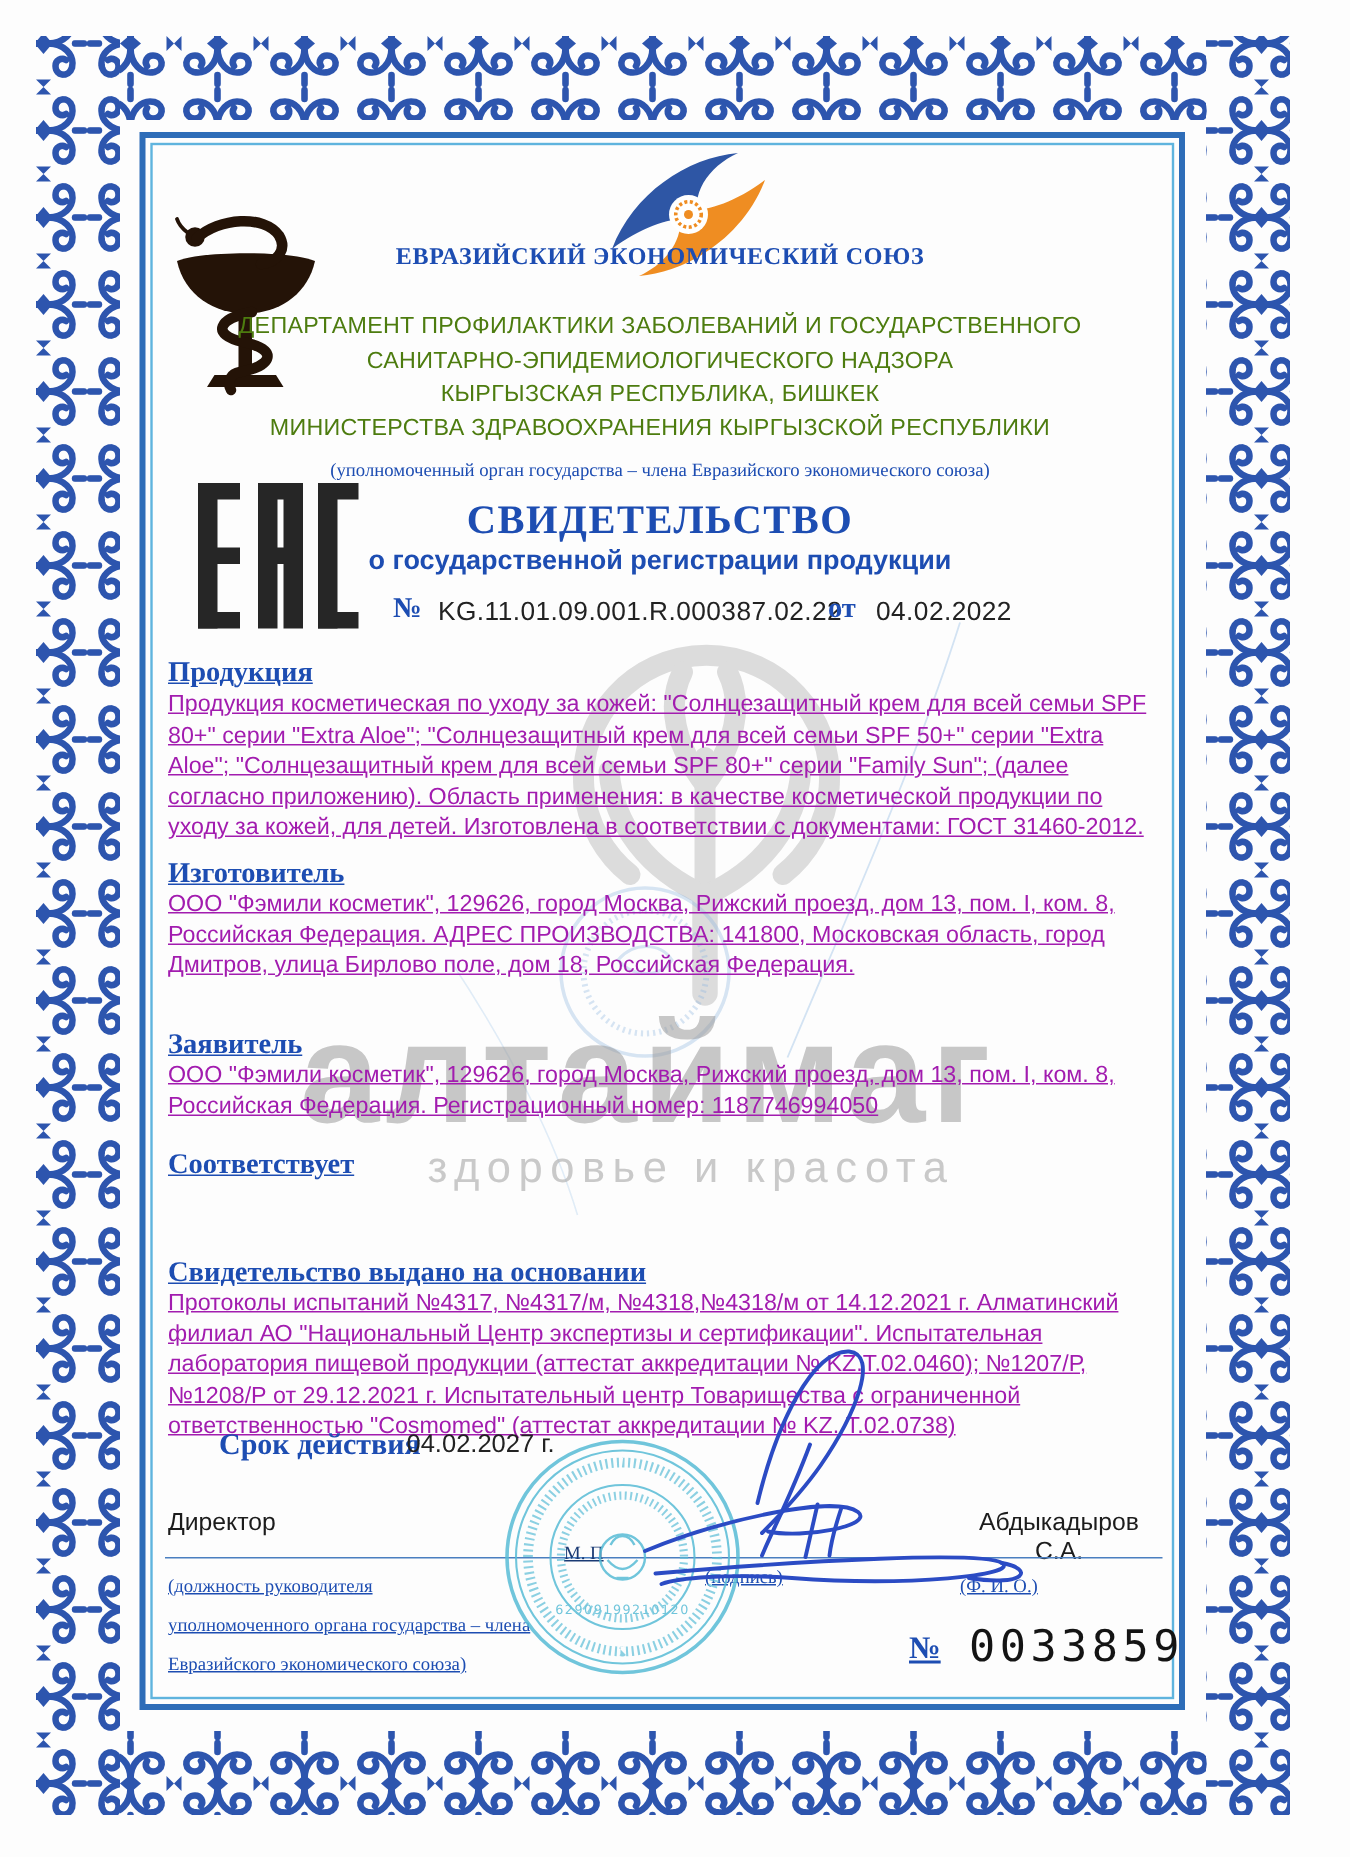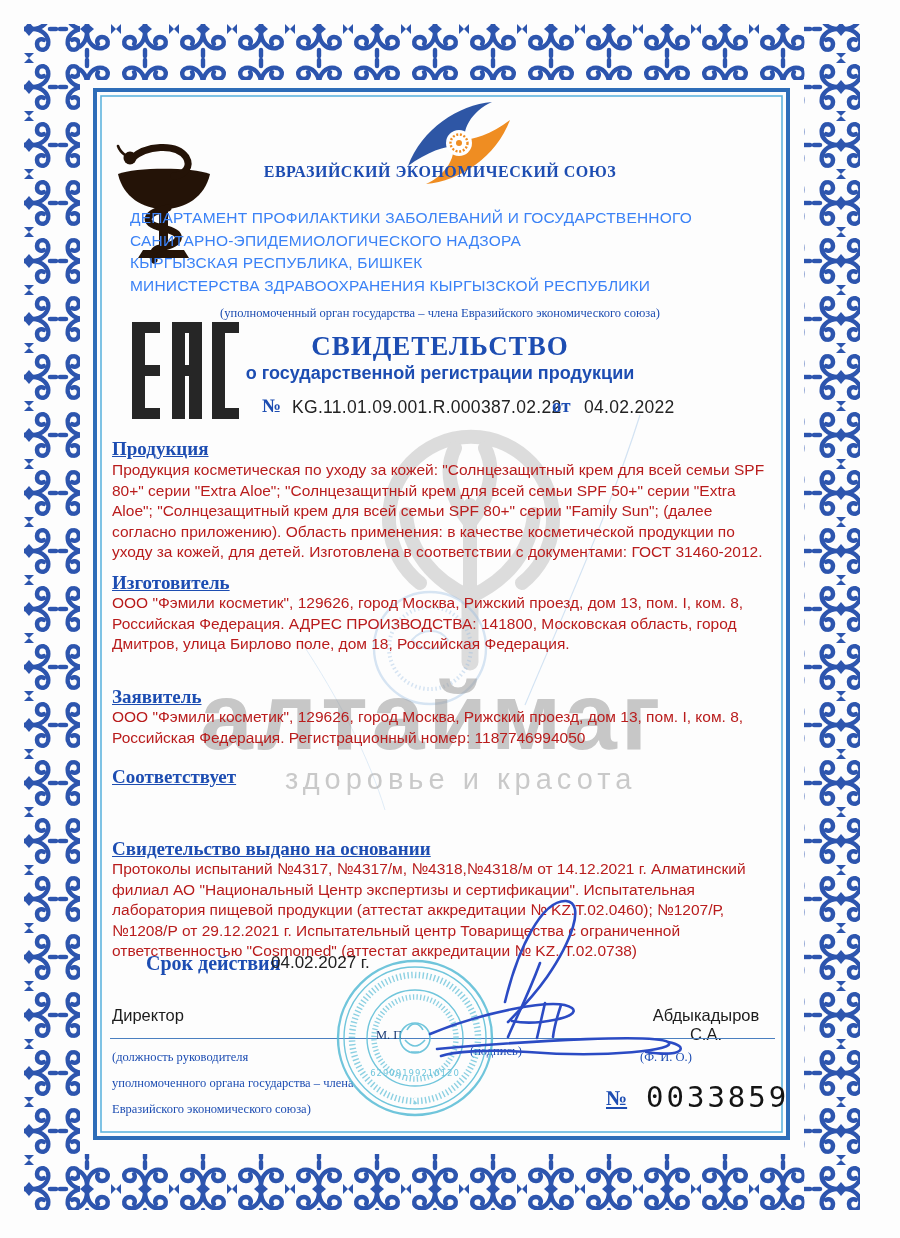--- a/index.html
+++ b/index.html
@@ -12,22 +12,22 @@
   svg { display:block; }
   .layer { position:absolute; left:0; top:0; width:900px; height:1238px; pointer-events:none; }
 
   
   .union-title {
     left:95px; top:163px; width:690px; text-align:center;
     font-family:"Liberation Serif", serif; font-weight:bold;
     font-size:16px; letter-spacing:.5px; color:#1d4db2;
   }
   .dept {
-    left:130px; top:207px; width:620px; 
-    font-size:15.5px; line-height:22.5px; color:#3b82f6; letter-spacing:.2px;
+    left:130px; top:207px; width:620px; text-align:center;
+    font-size:15.5px; line-height:22.5px; color:#4d7c0f; letter-spacing:.2px;
   }
   .auth-note {
     left:95px; top:306px; width:690px; text-align:center;
     font-family:"Liberation Serif", serif; font-size:12.5px; color:#1d4db2;
   }
   .cert-title {
     left:95px; top:331px; width:690px; text-align:center;
     font-family:"Liberation Serif", serif; font-weight:bold;
     font-size:27px; letter-spacing:1px; color:#1d4db2;
   }
@@ -40,32 +40,32 @@
     font-family:"Liberation Serif", serif; font-weight:bold;
     font-size:19px; color:#1d4db2;
   }
   .numrow-val { font-size:17.5px; color:#222; letter-spacing:.3px; }
 
   
   .sec-h {
     font-family:"Liberation Serif", serif; font-weight:bold;
     font-size:19px; color:#1d4db2; text-decoration:underline;
   }
-  .sec-b { font-size:15.5px; line-height:20.5px; color:#b91c1c; width:663px; }
+  .sec-b { font-size:15.5px; line-height:20.5px; color:#a21caf; width:663px;text-decoration:underline; }
 
   .validity-label {
     font-family:"Liberation Serif", serif; font-weight:bold;
     font-size:20px; color:#1d4db2;margin-left:28px;
   }
   .validity-value { font-size:17px; color:#222; }
 
   
   .sig-line { position:absolute; height:0; border-top:1.6px solid #4a7fc0; }
   .pos-label { font-size:16.5px; color:#1c1c1c; }
-  .blue-note { font-family:"Liberation Serif", serif; font-size:12.5px; color:#1d4db2; }
+  .blue-note { font-family:"Liberation Serif", serif; font-size:12.5px; color:#1d4db2;text-decoration:underline; }
   .name-label { font-size:16.5px; color:#1c1c1c; }
 
   .serial-label {
     font-family:"Liberation Serif", serif; font-weight:bold;
     font-size:21px; color:#1d4db2; text-decoration:underline;
   }
   .serial-value {
     font-family:"DejaVu Sans Mono", monospace;
     font-size:29px; letter-spacing:3px; color:#141414;
   }

